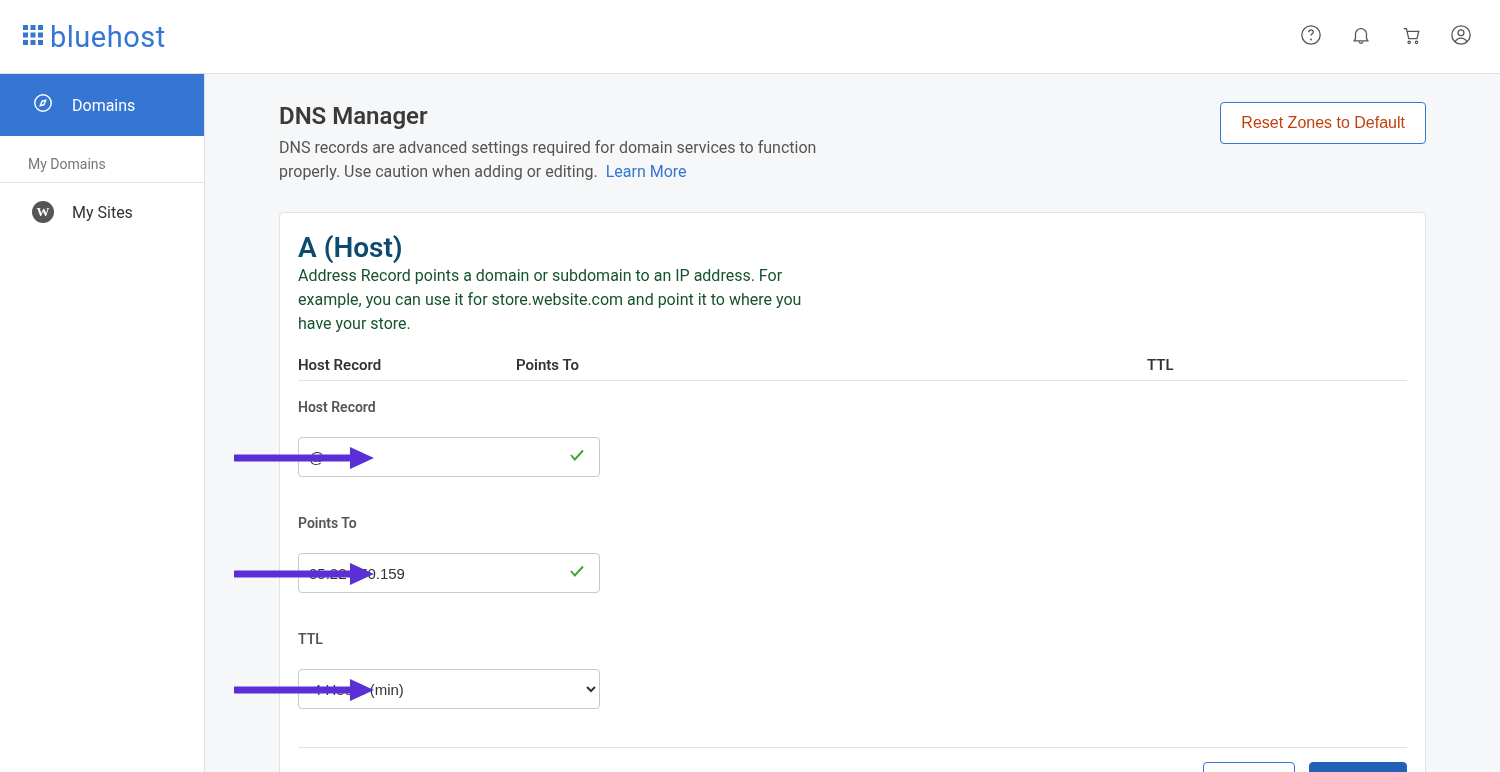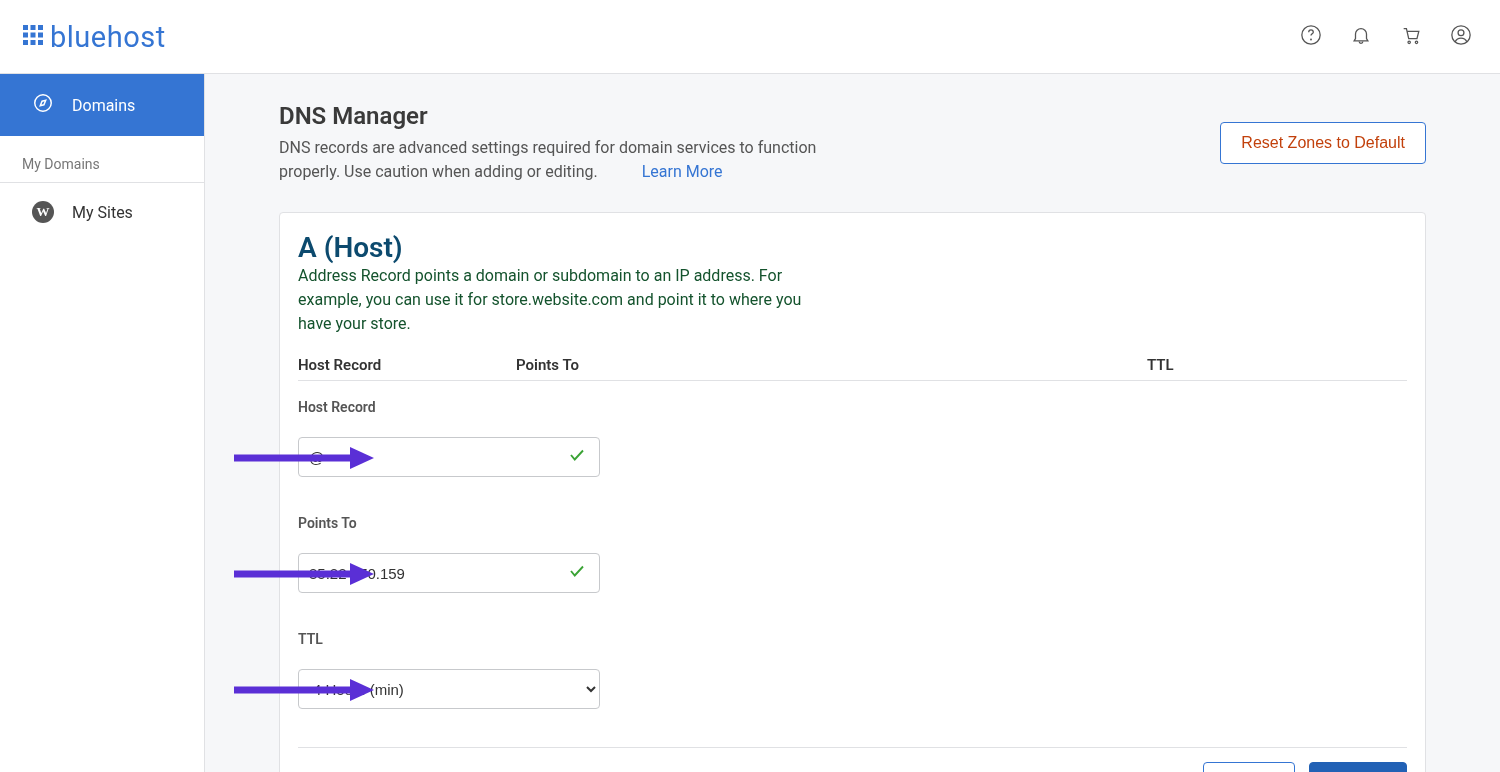--- a/index.html
+++ b/index.html
@@ -9,28 +9,28 @@
   .brand-name { color: #3575d3; font-size: 29px; font-weight: 400; letter-spacing: 0.5px; }
   .topbar-icons { display: flex; align-items: center; gap: 28px; color: #555; }
   .topbar-icons svg { width: 22px; height: 22px; stroke: #555; stroke-width: 1.4; fill: none; }
 
   .layout { display: flex; height: calc(772px - 74px); }
   .sidebar { width: 205px; background: #fff; border-right: 1px solid #e0e1e4; }
   .sidebar-item { display: flex; align-items: center; gap: 18px; padding: 18px 32px; font-size: 16px; color: #333; cursor: pointer; }
   .sidebar-item.active { background: #3575d3; color: #fff; }
   .sidebar-item.active svg { stroke: #fff; }
   .sidebar-item svg { width: 22px; height: 22px; stroke: #555; stroke-width: 1.6; fill: none; }
-  .sidebar-sublabel { padding: 20px 22px 10px; font-size: 14px; color: #777; cursor: pointer; border-bottom: 1px solid #e0e1e4; }
+  .sidebar-sublabel { padding: 20px 28px 10px; font-size: 14px; color: #777; cursor: pointer; border-bottom: 1px solid #e0e1e4; }
 
   .main { flex: 1; background: #f6f7f9; padding: 28px 74px 0 74px; position: relative; overflow: auto; }
 
-  .page-head { display: flex; justify-content: space-between; align-items: center; margin-bottom: 28px; }
+  .page-head { display: flex; justify-content: space-between; align-items: flex-start; margin-bottom: 28px; }
   .page-title { font-size: 24px; font-weight: 600; color: #3a3a3a; margin-bottom: 6px; }
   .page-desc { font-size: 16px; color: #555; line-height: 1.5; max-width: 560px; }
-  .page-desc a { color: #3575d3; text-decoration: none; margin-left: 36px; }
+  .page-desc a { color: #3575d3; text-decoration: none; }
 
   .btn-outline { background: #fff; border: 1px solid #3575d3; color: #c2410c; font-size: 16px; padding: 11px 20px; border-radius: 4px; cursor: pointer; }
   .btn-primary { background: #2261b5; border: 1px solid #2261b5; color: #fff; font-size: 16px; padding: 11px 30px; border-radius: 4px; cursor: pointer; }
 
   .card { background: #fff; border: 1px solid #e0e1e4; border-radius: 4px; padding: 18px 18px 0 18px; }
   .card-title { font-size: 28px; font-weight: 600; color: #0c4a6e; }
   .card-desc { font-size: 16px; color: #14532d; max-width: 520px; line-height: 1.5; margin-bottom: 20px; }
 
   .col-headers { display: flex; border-bottom: 1px solid #e0e1e4; padding-bottom: 6px; font-size: 15px; font-weight: 600; color: #333; }
   .col-host { width: 218px; }

